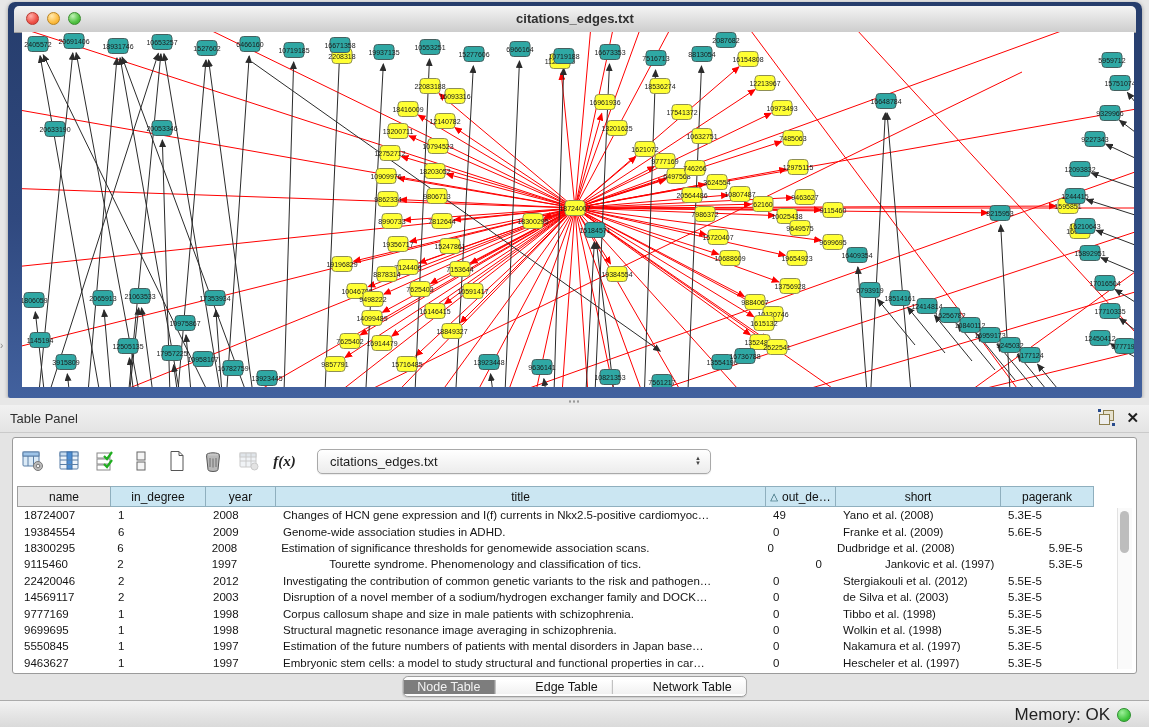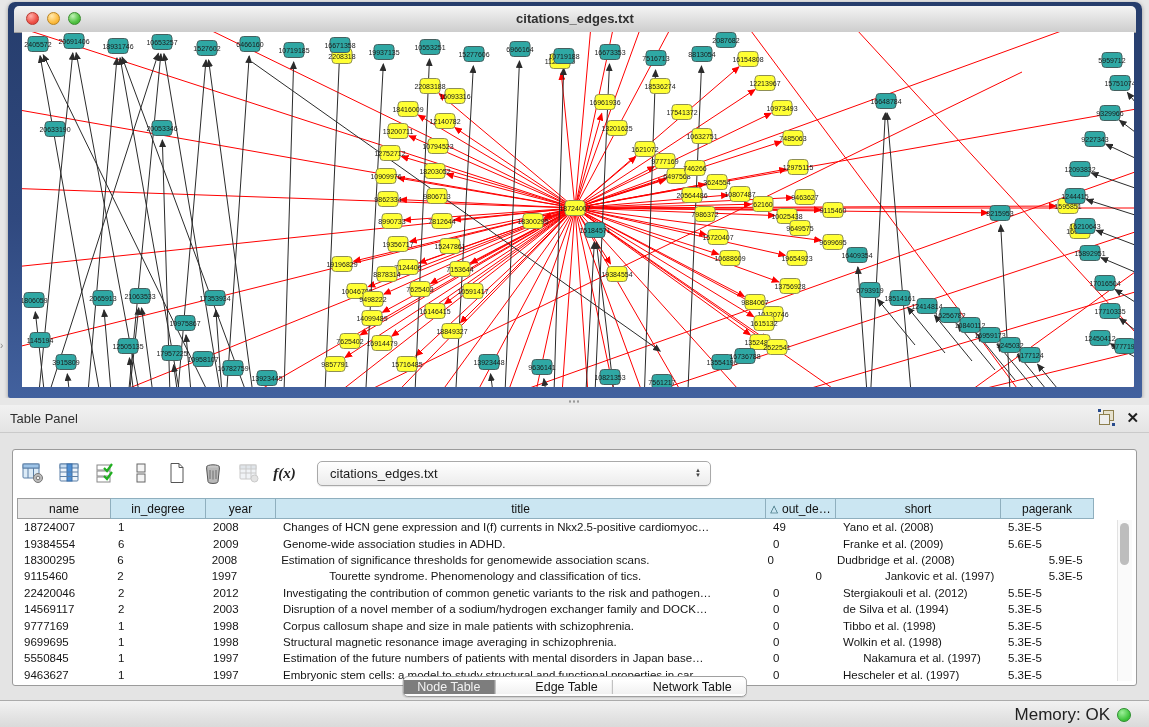--- a/index.html
+++ b/index.html
@@ -47,21 +47,21 @@
     border-bottom:1px solid #cacaca;
   }
   .panel-title{position:absolute;left:10px;top:6px;font-size:13px;color:#2e2e2e;}
   .panel-hdr-icons{position:absolute;right:10px;top:5px;display:flex;gap:12px;align-items:center;}
   .float-icon{width:15px;height:15px;position:relative;}
   .float-icon .sq1{position:absolute;left:0;bottom:0;width:9px;height:9px;border:1px solid #8d7f4e;background:#eee;}
   .float-icon .sq2{position:absolute;right:0;top:0;width:9px;height:9px;border:1px solid #8d7f4e;background:#e7e2cf;}
   .float-icon .dot{position:absolute;width:3px;height:3px;background:#274a8c;}
   .close-x{font-size:15px;font-weight:bold;color:#1e1e1e;line-height:15px;}
   .panel-inner{
-    position:absolute;left:12px;top:44px;width:1123px;height:235px;
+    position:absolute;left:12px;top:32px;width:1123px;height:235px;
     background:#ffffff;border:1px solid #9b9b9b;border-radius:3px;
   }
   .toolbar{position:absolute;left:6px;top:5px;height:36px;display:flex;align-items:center;gap:9px;}
   .tool-btn{width:27px;height:28px;display:flex;align-items:center;justify-content:center;}
   .tool-btn svg{display:block;}
   .fx{font-family:"Liberation Serif",serif;font-style:italic;font-weight:bold;font-size:15px;color:#222;}
   .combo{
     margin-left:10px;width:392px;height:23px;border:1px solid #a9a9a9;border-radius:5px;
     background:linear-gradient(180deg,#ffffff,#ececec);
     display:flex;align-items:center;box-shadow:0 1px 1px rgba(0,0,0,.08);
@@ -975,21 +975,21 @@
             <div class="tcell" style="width: 70px;">0</div>
             <div class="tcell" style="width: 165px;">Stergiakouli et al. (2012)</div>
             <div class="tcell" style="width: 93px;">5.5E-5</div>
           </div>
           <div class="trow">
             <div class="tcell" style="width: 94px;">14569117</div>
             <div class="tcell" style="width: 95px;">2</div>
             <div class="tcell" style="width: 70px;">2003</div>
             <div class="tcell" style="width: 490px;">Disruption of a novel member of a sodium/hydrogen exchanger family and DOCK…</div>
             <div class="tcell" style="width: 70px;">0</div>
-            <div class="tcell" style="width: 165px;">de Silva et al. (1994)</div>
+            <div class="tcell" style="width: 165px;">de Silva et al. (2003)</div>
             <div class="tcell" style="width: 93px;">5.3E-5</div>
           </div>
           <div class="trow">
             <div class="tcell" style="width: 94px;">9777169</div>
             <div class="tcell" style="width: 95px;">1</div>
             <div class="tcell" style="width: 70px;">1998</div>
             <div class="tcell" style="width: 490px;">Corpus callosum shape and size in male patients with schizophrenia.</div>
             <div class="tcell" style="width: 70px;">0</div>
             <div class="tcell" style="width: 165px;">Tibbo et al. (1998)</div>
             <div class="tcell" style="width: 93px;">5.3E-5</div>
@@ -1002,21 +1002,21 @@
             <div class="tcell" style="width: 70px;">0</div>
             <div class="tcell" style="width: 165px;">Wolkin et al. (1998)</div>
             <div class="tcell" style="width: 93px;">5.3E-5</div>
           </div>
           <div class="trow">
             <div class="tcell" style="width: 94px;">5550845</div>
             <div class="tcell" style="width: 95px;">1</div>
             <div class="tcell" style="width: 70px;">1997</div>
             <div class="tcell" style="width: 490px;">Estimation of the future numbers of patients with mental disorders in Japan base…</div>
             <div class="tcell" style="width: 70px;">0</div>
-            <div class="tcell" style="width: 165px; text-align: center;">Nakamura et al. (1997)</div>
+            <div class="tcell" style="width: 165px;">Nakamura et al. (1997)</div>
             <div class="tcell" style="width: 93px;">5.3E-5</div>
           </div>
           <div class="trow">
             <div class="tcell" style="width: 94px;">9463627</div>
             <div class="tcell" style="width: 95px;">1</div>
             <div class="tcell" style="width: 70px;">1997</div>
             <div class="tcell" style="width: 490px;">Embryonic stem cells: a model to study structural and functional properties in car…</div>
             <div class="tcell" style="width: 70px;">0</div>
             <div class="tcell" style="width: 165px;">Hescheler et al. (1997)</div>
             <div class="tcell" style="width: 93px;">5.3E-5</div>

